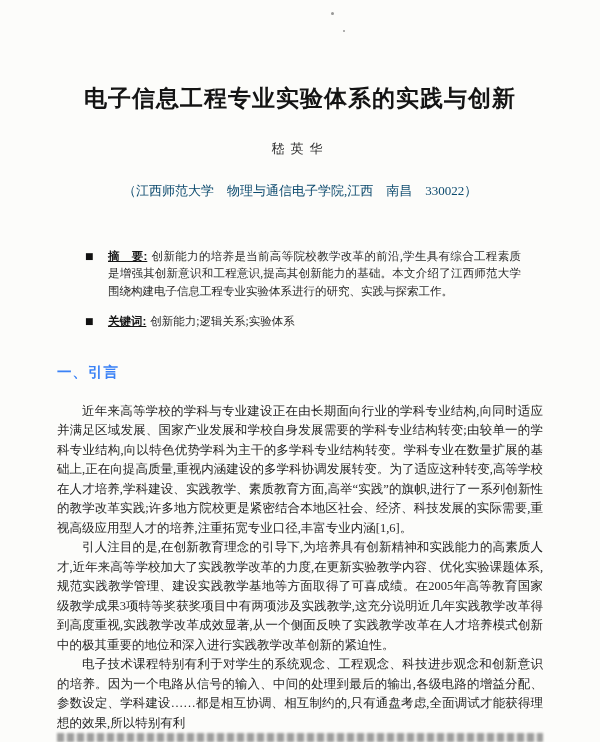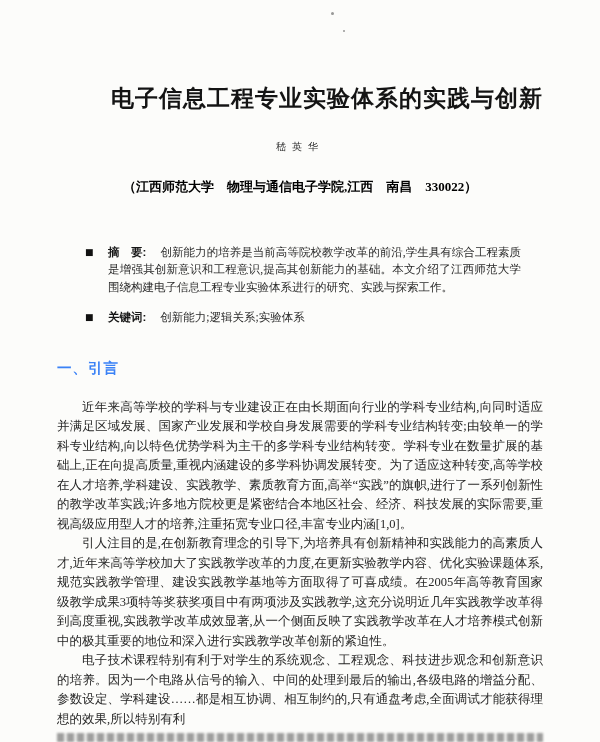--- a/index.html
+++ b/index.html
@@ -17,39 +17,39 @@
   }
 
   .scan-speck { position: absolute; background: #333; opacity: .5; border-radius: 50%; }
 
   .title {
     margin: 0;
     font-family: "Liberation Sans", "DejaVu Sans", sans-serif;
     font-size: 23px;
     line-height: 1.3;
     font-weight: bold;
-    text-align: right;
+    text-align: center;
     letter-spacing: 1px;
     color: #141414;
   }
 
   .author {
     margin-top: 26px;
     text-align: center;
-    font-size: 10px;
+    font-size: 13px;
     letter-spacing: 6px;
     color: #2e2e2e;
   }
 
   .affiliation {
     margin-top: 24px;
     text-align: center;
     font-size: 13px;
-    font-weight: bold;
-    color: #000000;
+    font-weight: normal;
+    color: #0c4a6e;
   }
 
   .meta {
     display: flex;
     margin-left: 28px;
     margin-right: 22px;
   }
   .meta.abstract { margin-top: 48px; }
   .meta.keywords { margin-top: 13px; }
 
@@ -67,22 +67,23 @@
     flex: 1;
     font-size: 11.5px;
     line-height: 17.5px;
     text-align: justify;
     text-justify: inter-character;
     color: #2b2b2b;
   }
   .meta-label {
     font-family: "Liberation Sans", "DejaVu Sans", sans-serif;
     font-weight: bold;
-    margin-right: 14px;
+    margin-right: 4px;
     color: #161616;
+    text-decoration: underline;
   }
 
   .section-heading {
     margin: 32px 0 0 0;
     font-family: "Liberation Sans", "DejaVu Sans", sans-serif;
     font-size: 14.5px;
     font-weight: bold;
     letter-spacing: 1px;
     color: #3b82f6;
   }
@@ -137,20 +138,20 @@
   <div class="meta keywords">
     <span class="bullet">■</span>
     <p class="meta-text">
       <span class="meta-label">关键词:</span><span>创新能力;逻辑关系;实验体系</span>
     </p>
   </div>
 
   <h2 class="section-heading">一、引言</h2>
 
   <div class="body-text">
-    <p class="para">近年来高等学校的学科与专业建设正在由长期面向行业的学科专业结构,向同时适应并满足区域发展、国家产业发展和学校自身发展需要的学科专业结构转变;由较单一的学科专业结构,向以特色优势学科为主干的多学科专业结构转变。学科专业在数量扩展的基础上,正在向提高质量,重视内涵建设的多学科协调发展转变。为了适应这种转变,高等学校在人才培养,学科建设、实践教学、素质教育方面,高举“实践”的旗帜,进行了一系列创新性的教学改革实践;许多地方院校更是紧密结合本地区社会、经济、科技发展的实际需要,重视高级应用型人才的培养,注重拓宽专业口径,丰富专业内涵[1,0]。</p>
+    <p class="para">近年来高等学校的学科与专业建设正在由长期面向行业的学科专业结构,向同时适应并满足区域发展、国家产业发展和学校自身发展需要的学科专业结构转变;由较单一的学科专业结构,向以特色优势学科为主干的多学科专业结构转变。学科专业在数量扩展的基础上,正在向提高质量,重视内涵建设的多学科协调发展转变。为了适应这种转变,高等学校在人才培养,学科建设、实践教学、素质教育方面,高举“实践”的旗帜,进行了一系列创新性的教学改革实践;许多地方院校更是紧密结合本地区社会、经济、科技发展的实际需要,重视高级应用型人才的培养,注重拓宽专业口径,丰富专业内涵[1,6]。</p>
     <p class="para">引人注目的是,在创新教育理念的引导下,为培养具有创新精神和实践能力的高素质人才,近年来高等学校加大了实践教学改革的力度,在更新实验教学内容、优化实验课题体系,规范实践教学管理、建设实践教学基地等方面取得了可喜成绩。在2005年高等教育国家级教学成果3项特等奖获奖项目中有两项涉及实践教学,这充分说明近几年实践教学改革得到高度重视,实践教学改革成效显著,从一个侧面反映了实践教学改革在人才培养模式创新中的极其重要的地位和深入进行实践教学改革创新的紧迫性。</p>
     <p class="para">电子技术课程特别有利于对学生的系统观念、工程观念、科技进步观念和创新意识的培养。因为一个电路从信号的输入、中间的处理到最后的输出,各级电路的增益分配、参数设定、学科建设……都是相互协调、相互制约的,只有通盘考虑,全面调试才能获得理想的效果,所以特别有利</p>
   </div>
 
   <div class="clipped-line"></div>
 
 </div>
 
 </body></html>

